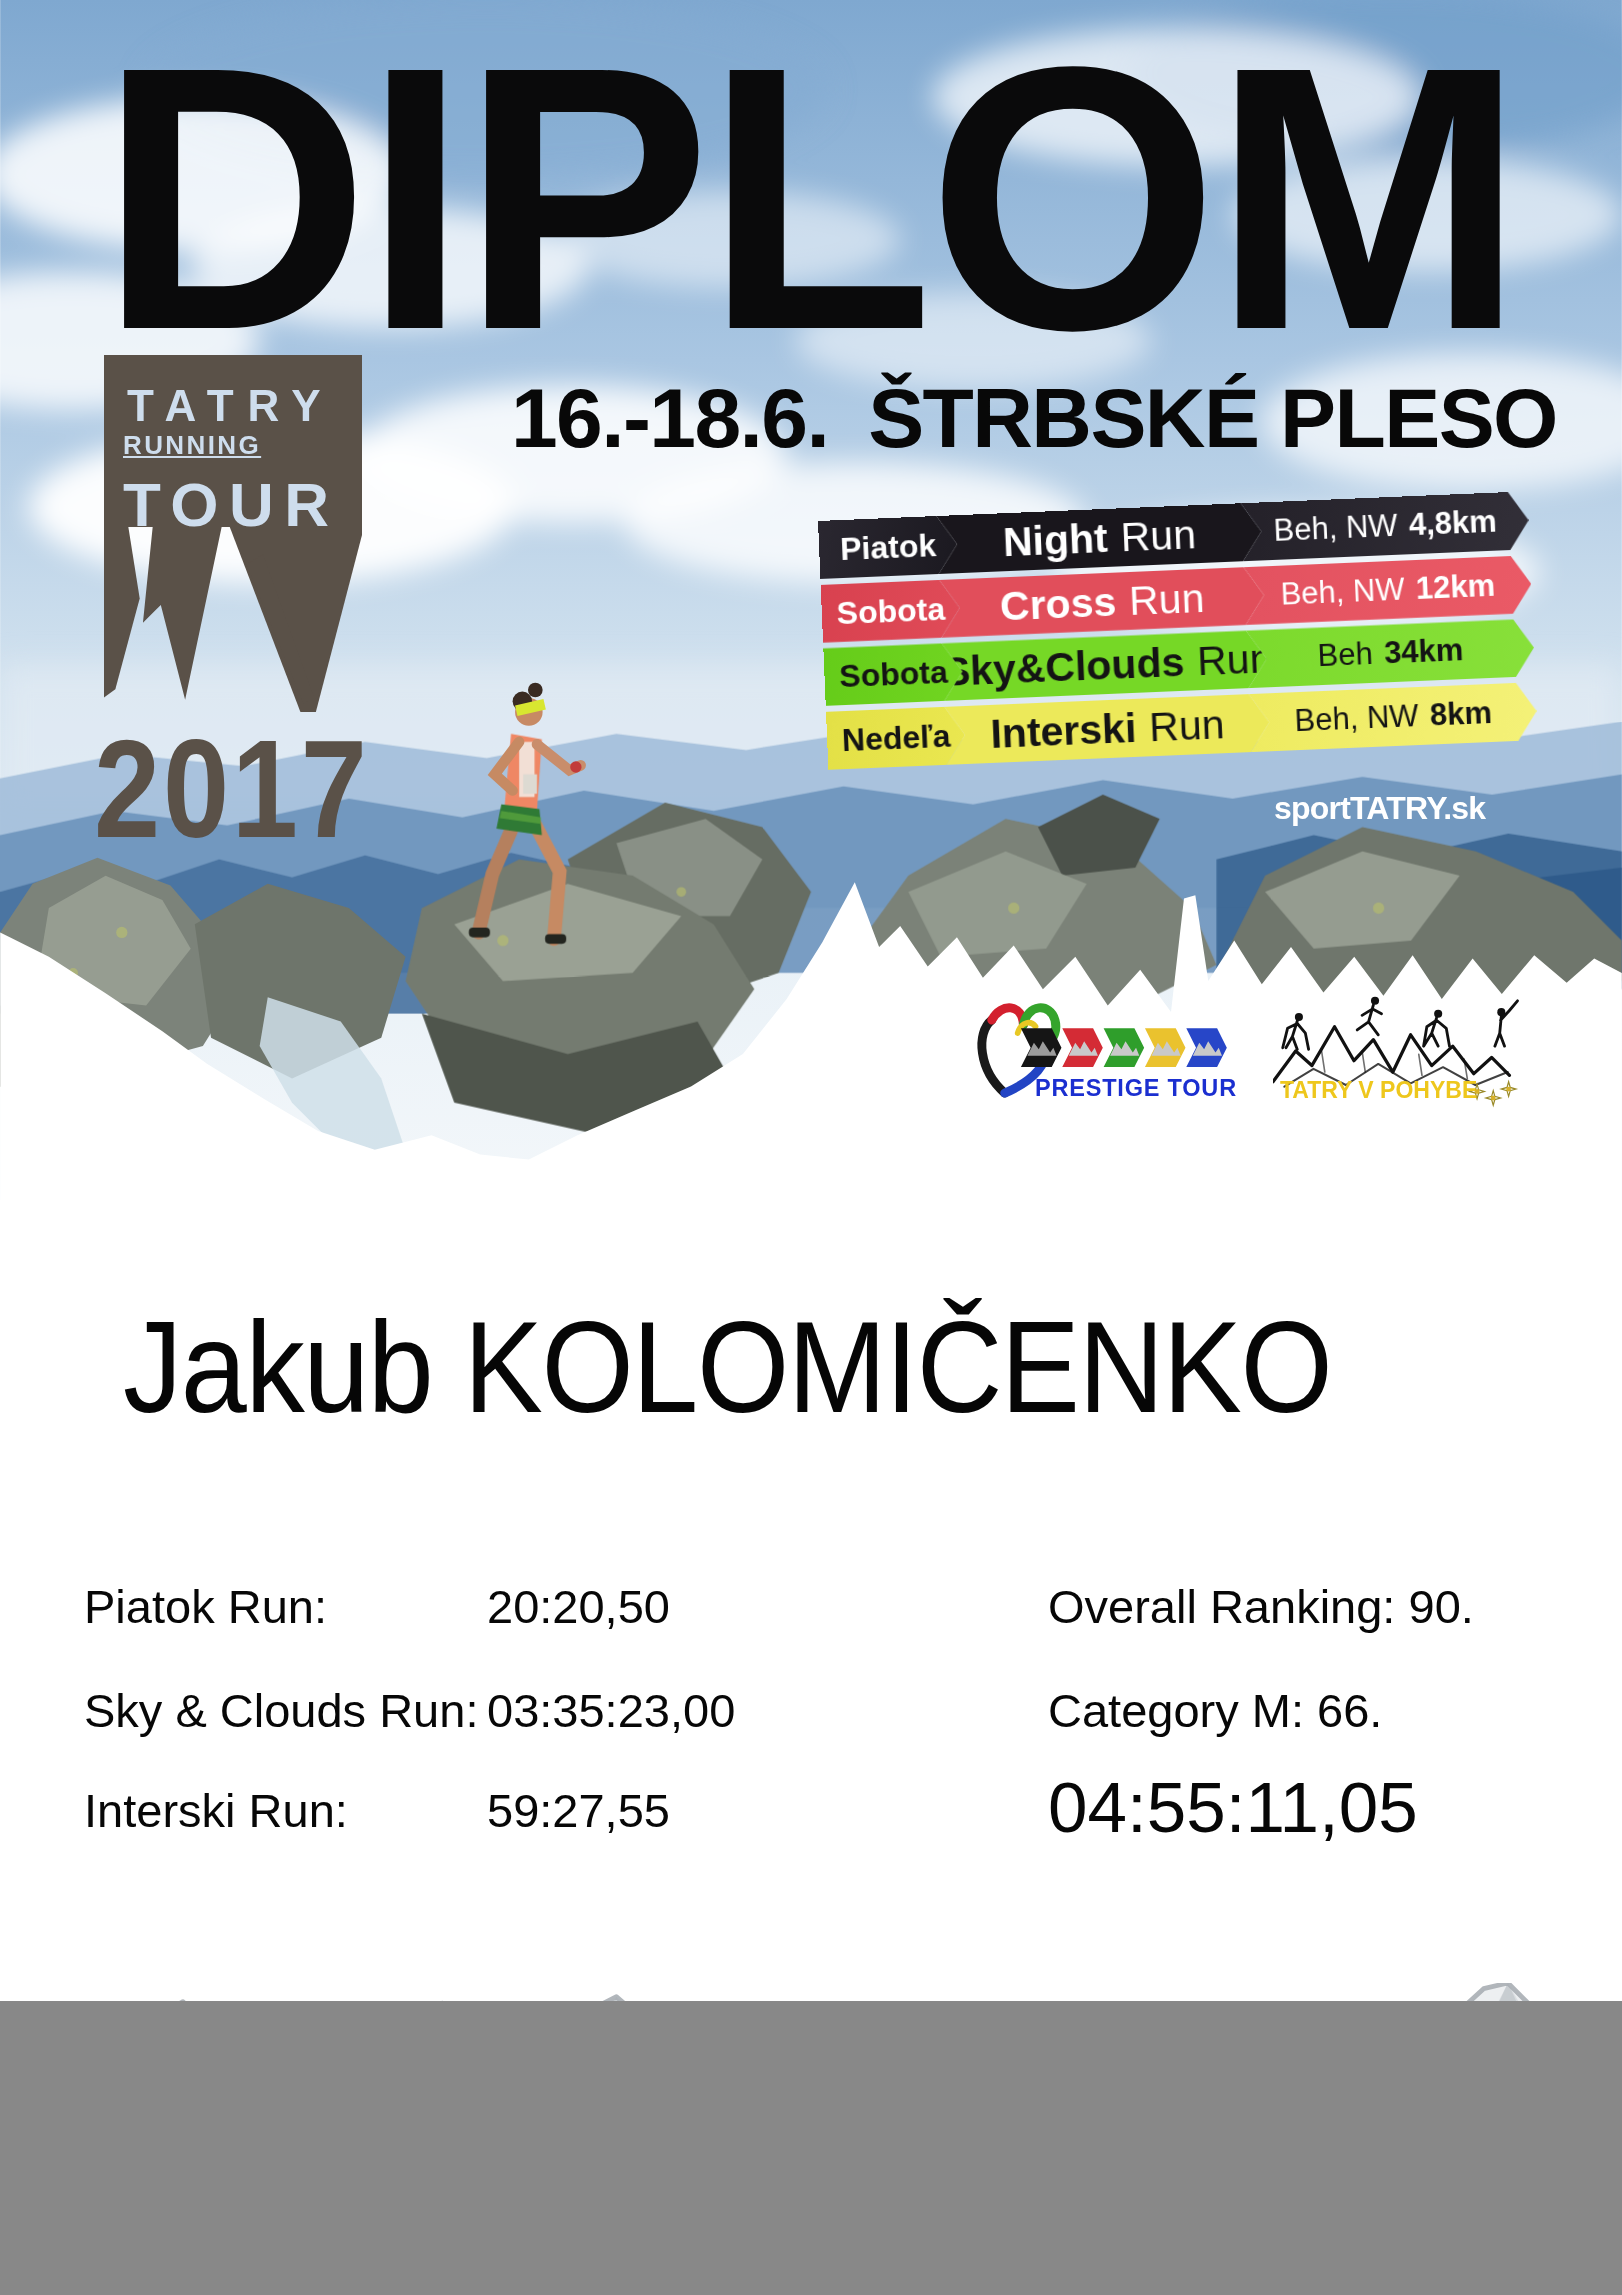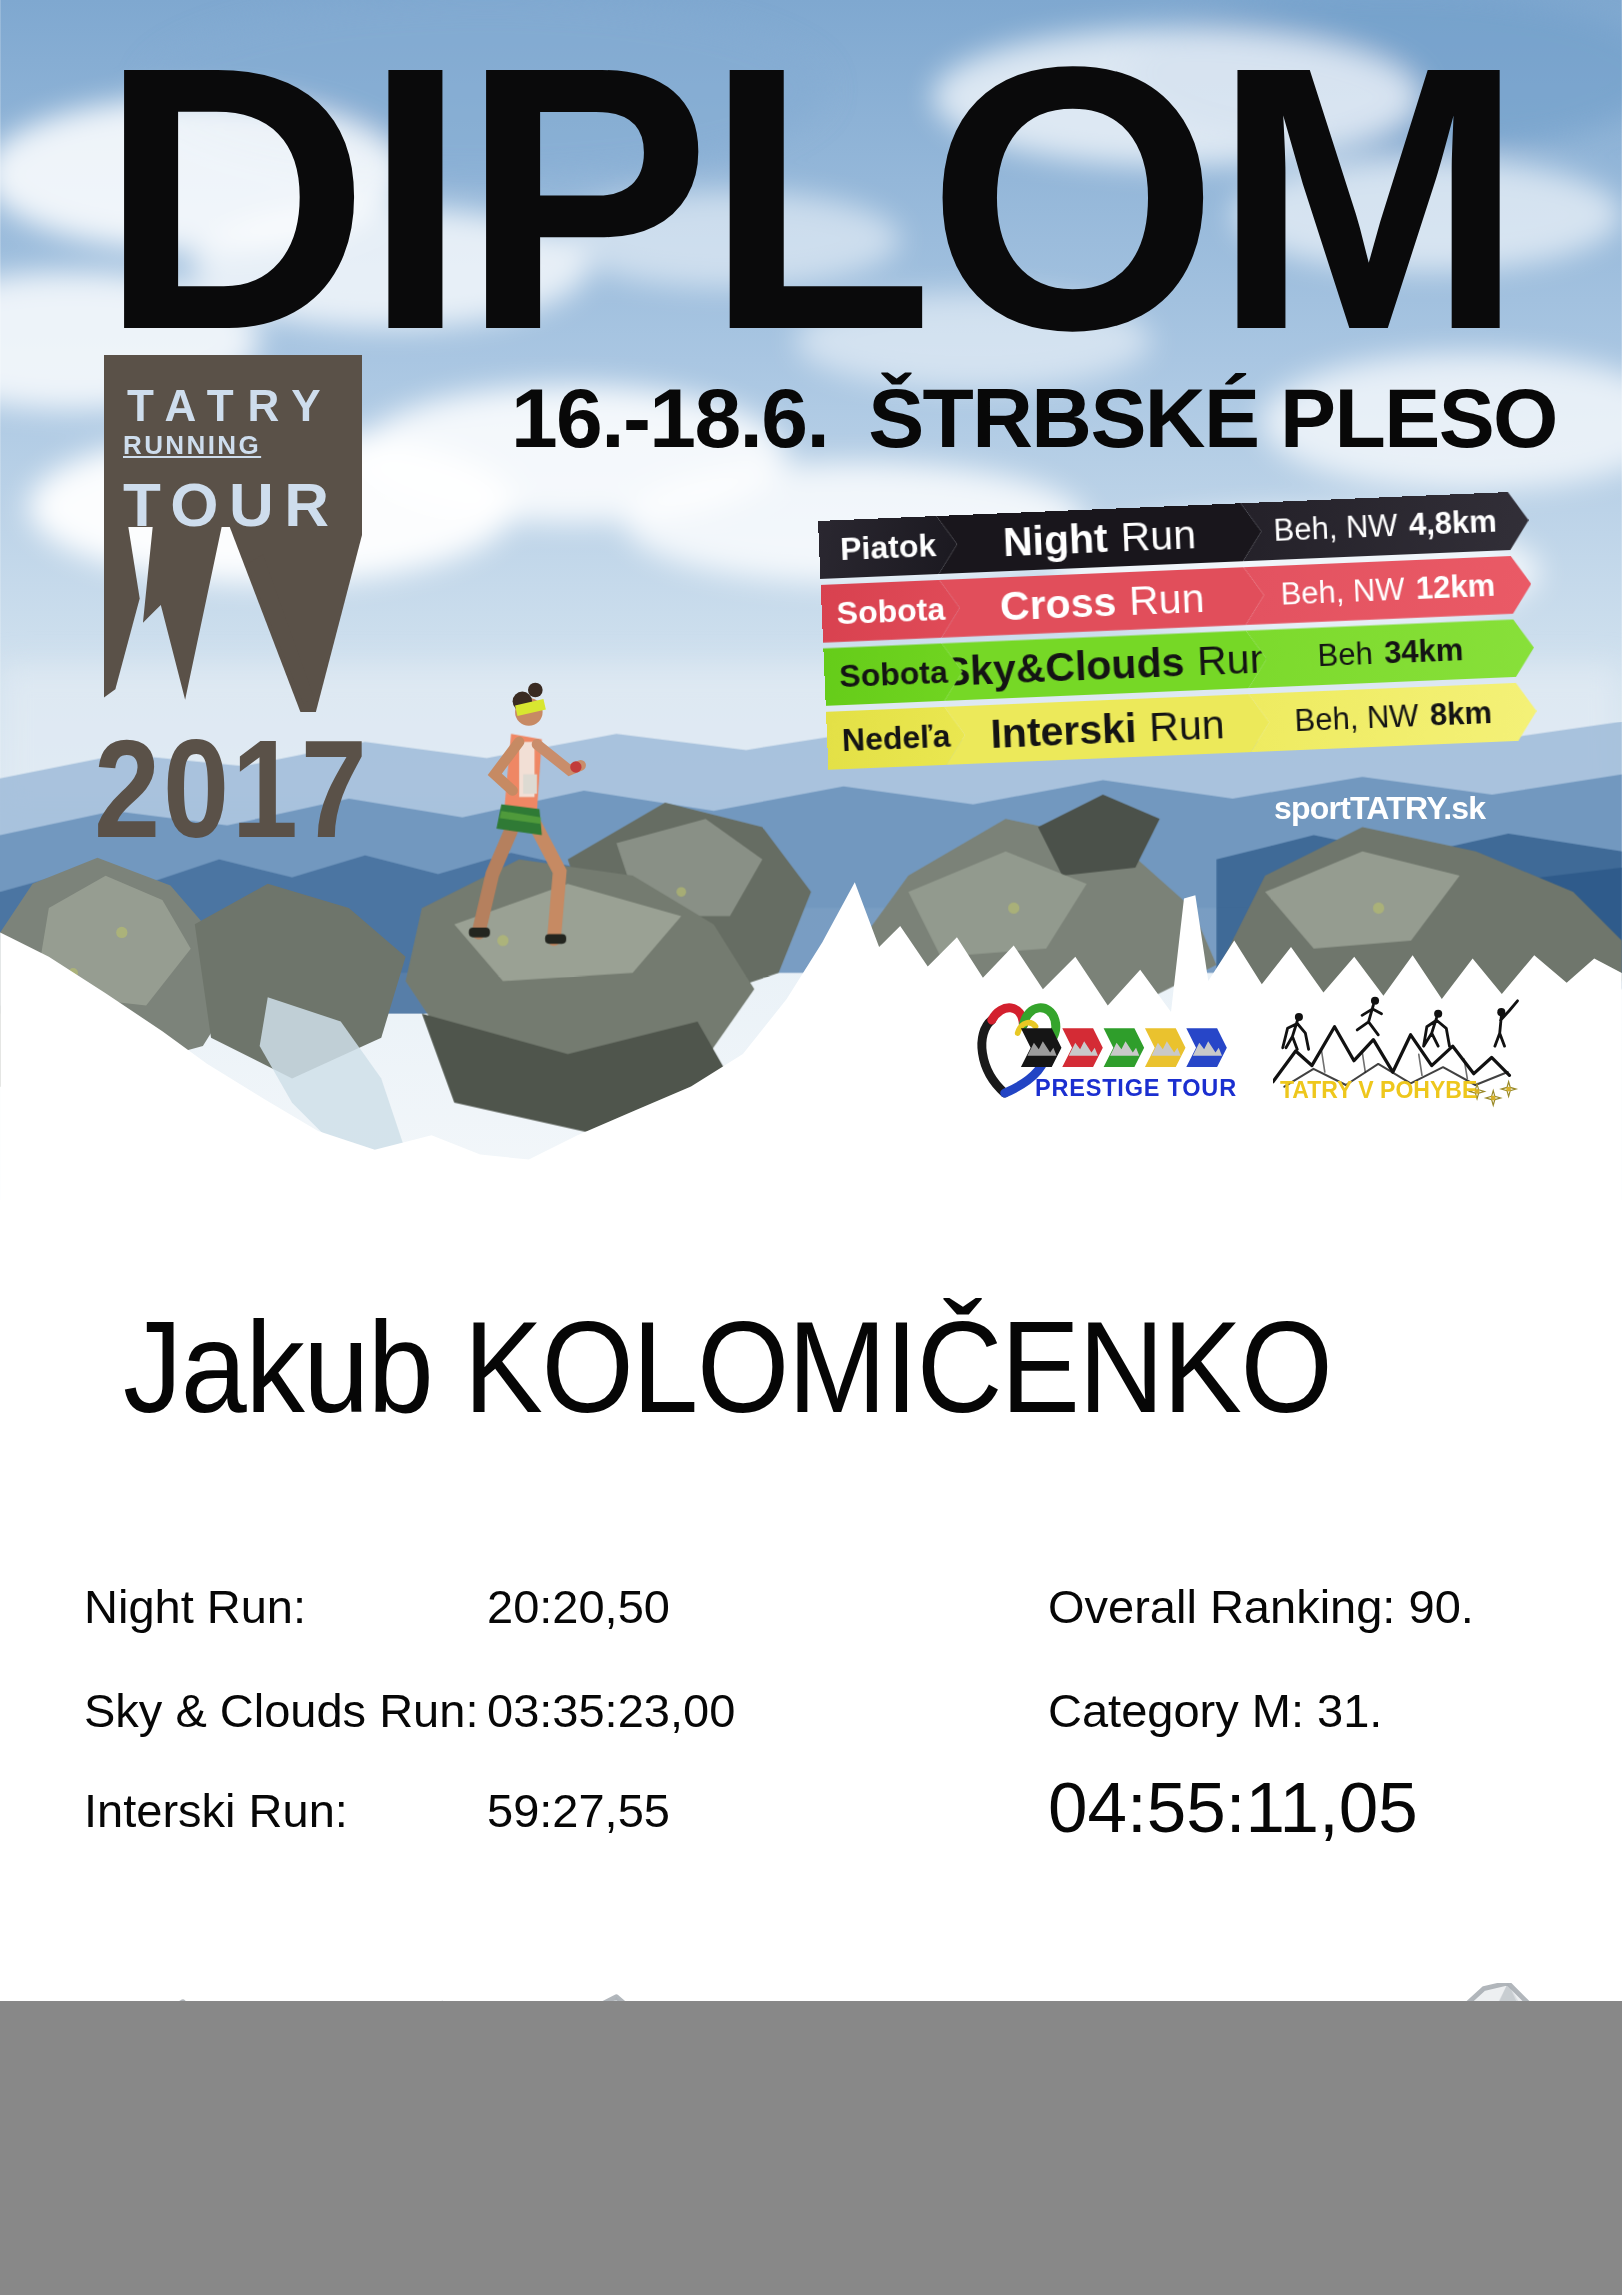--- a/index.html
+++ b/index.html
@@ -282,31 +282,31 @@
           <path d="M0,-9 L2,-2 9,0 2,2 0,9 -2,2 -9,0 -2,-2 Z" fill="#fff" stroke="#9a8a28" stroke-width="1.5"></path>
           <circle r="3" fill="#d8b128"></circle>
         </g>
     </g>
   </svg>
   <div class="partner-label" id="label-tatry">TATRY V POHYBE</div>
 
   <div class="abs" id="athlete">Jakub KOLOMIČENKO</div>
 
   <div>
-    <div class="res-label" style="left:84px;top:1583px">Night Run:</div>
+    <div class="res-label" style="left:84px;top:1583px">Piatok Run:</div>
     <div class="res-value" style="left:487px;top:1583px">20:20,50</div>
     <div class="res-label" style="left:84px;top:1687px">Sky &amp; Clouds Run:</div>
     <div class="res-value" style="left:487px;top:1687px">03:35:23,00</div>
     <div class="res-label" style="left:84px;top:1787px">Interski Run:</div>
     <div class="res-value" style="left:487px;top:1787px">59:27,55</div>
   </div>
 
   <div>
     <div class="stand-line" style="left:1048px;top:1583px">Overall Ranking: 90.</div>
-    <div class="stand-line" style="left:1048px;top:1687px">Category M: 31.</div>
+    <div class="stand-line" style="left:1048px;top:1687px">Category M: 66.</div>
     <div id="total-time">04:55:11,05</div>
   </div>
 
   <svg class="abs" style="left:0;top:1983px" width="1622" height="312" viewBox="0 0 2000 385">
     <defs>
       <linearGradient id="fade" x1="0" y1="0" x2="0" y2="1">
         <stop offset="0" stop-color="#ffffff" stop-opacity="0"></stop>
           <stop offset="1" stop-color="#ffffff"></stop>
       </linearGradient>
     </defs>

